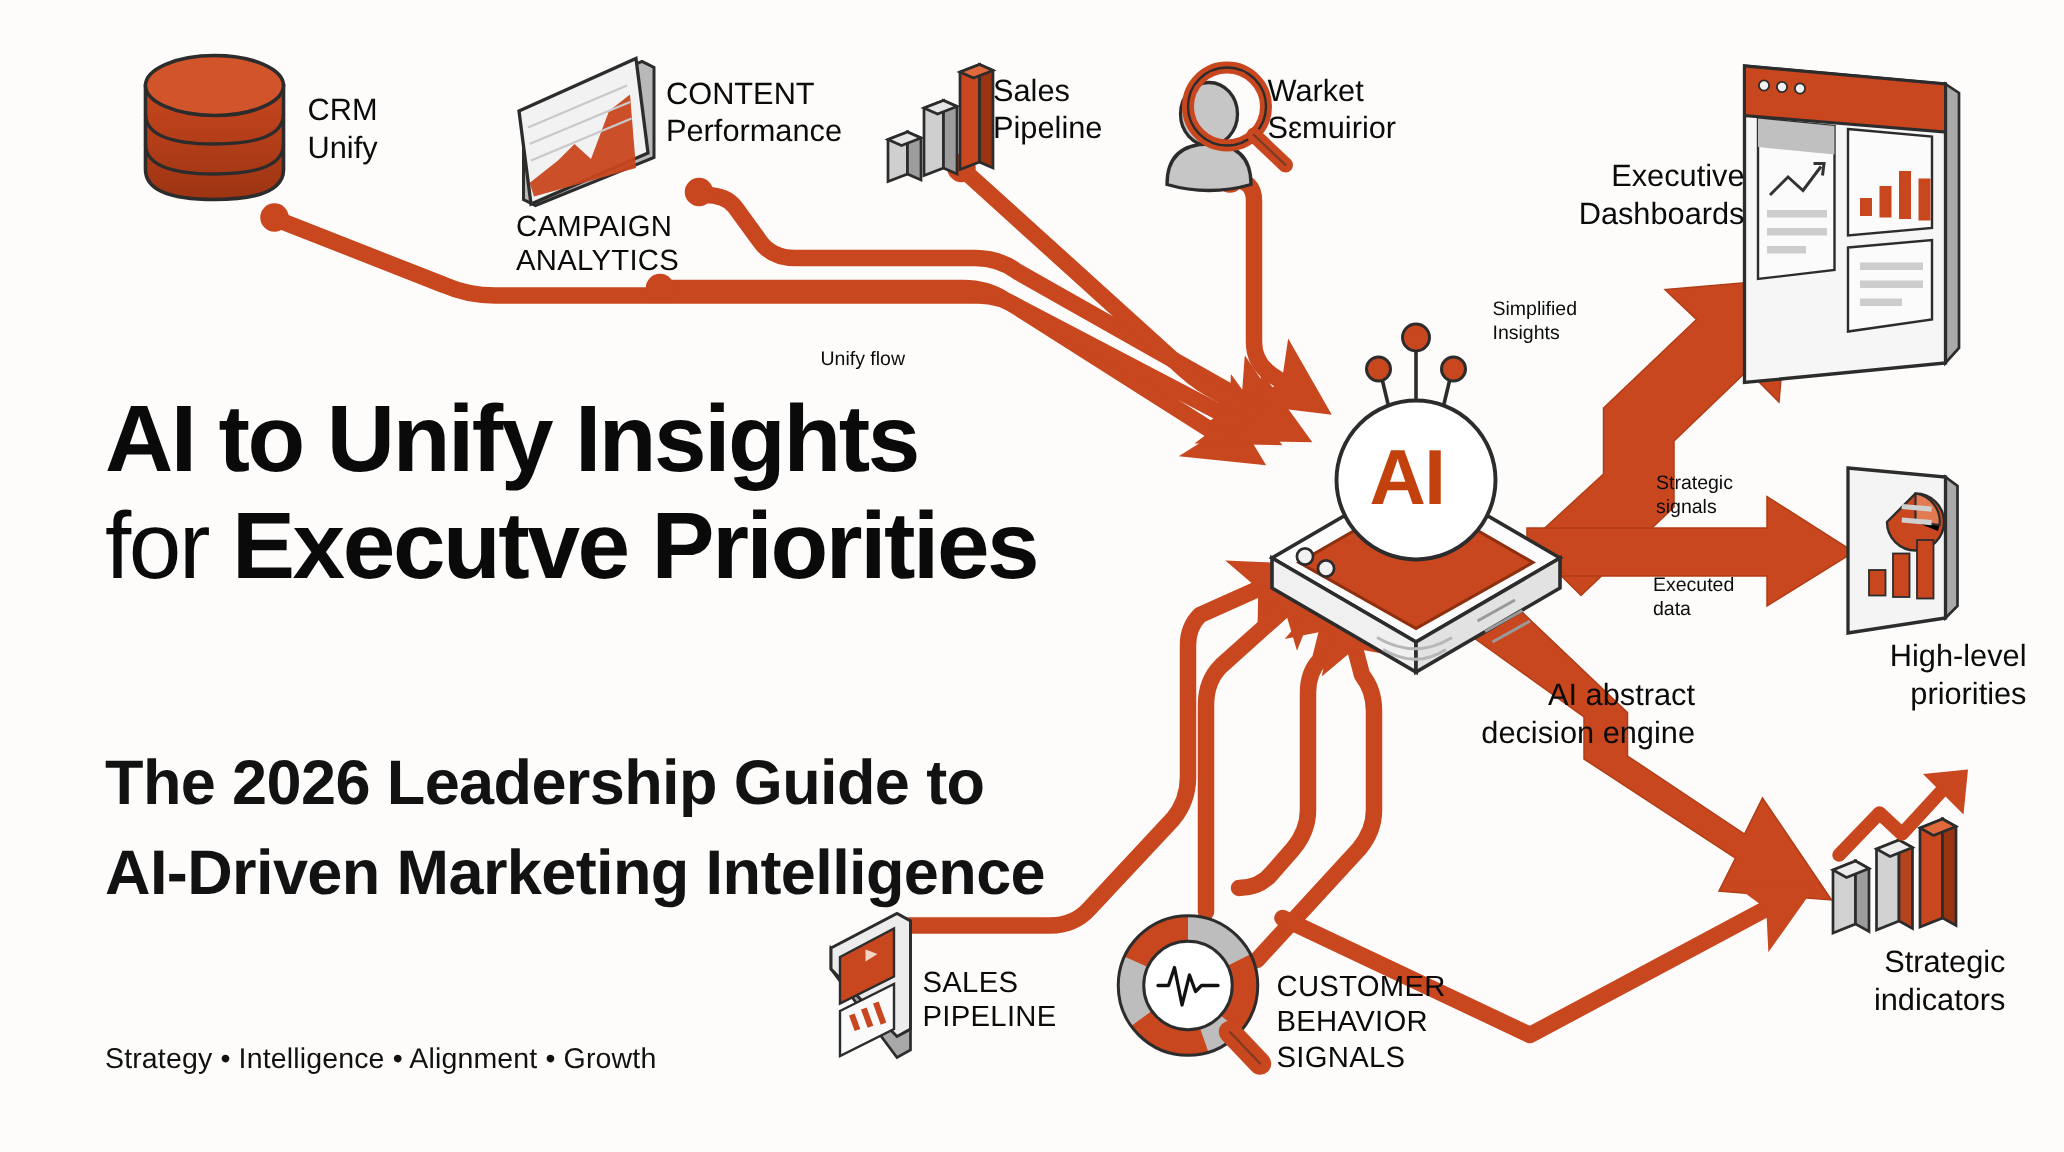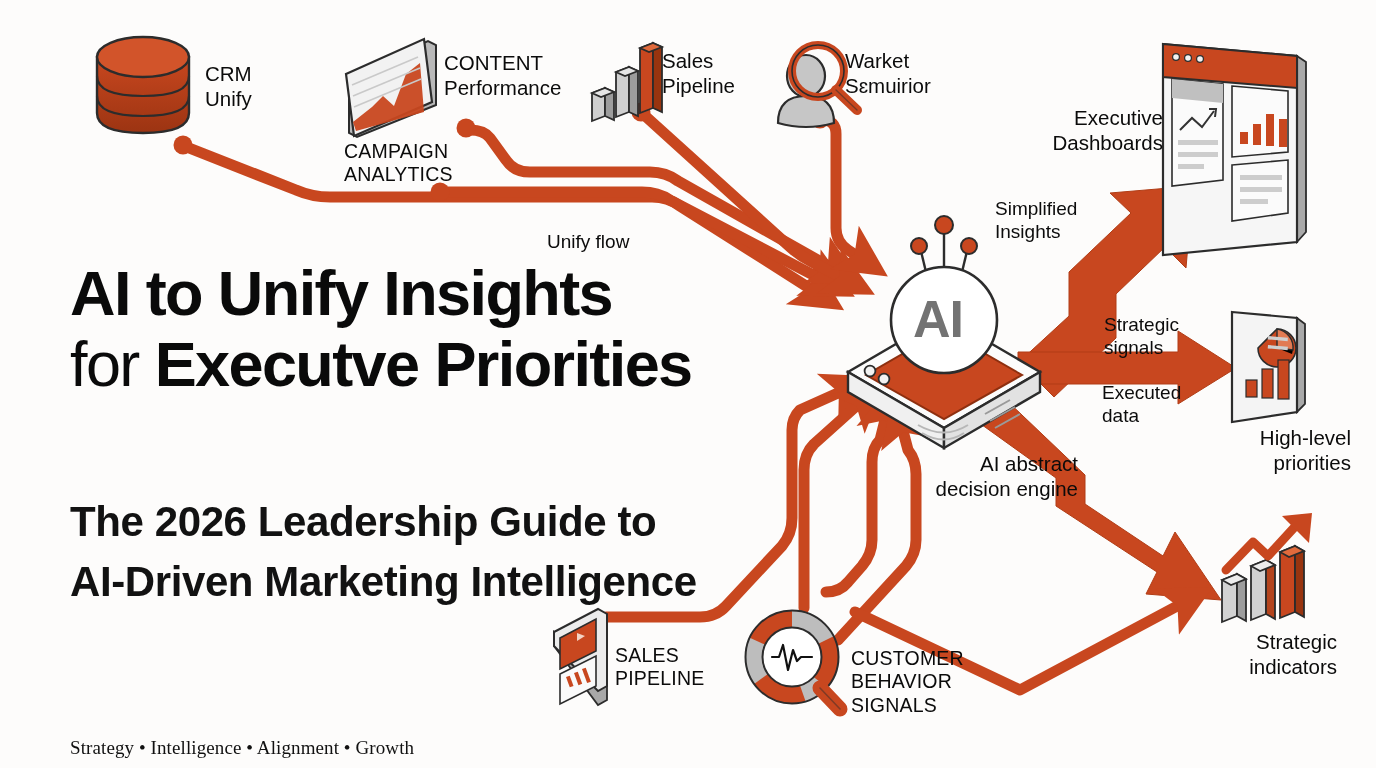--- a/index.html
+++ b/index.html
@@ -51,52 +51,51 @@
     font-size: 42px;
     line-height: 1.42;
     color: #121212;
     font-weight: 700;
     letter-spacing: -0.4px;
     white-space: pre-line;
   }
   #tagline {
     position: absolute;
     left: 70px;
-    top: 737px;
+    top: 696px;
     font-size: 19px;
     color: #111111;
     font-weight: 400;
     letter-spacing: 0.1px;
-    font-family: Liberation Serif, serif;
   }
   
   .cap {
     position: absolute;
     font-size: 20.5px;
     color: #0b0b0b;
     line-height: 1.2;
     white-space: pre-line;
   }
   .cap.caps {
     font-size: 19.5px;
     letter-spacing: 0.2px;
   }
   .cap.center { text-align: right; }
   .flowlbl {
     position: absolute;
-    font-size: 19px;
+    font-size: 13px;
     color: #0c0c0c;
     line-height: 1.2;
     white-space: pre-line;
   }
   .ai-text {
     position: absolute;
     font-size: 52px;
     font-weight: 700;
-    color: #737373;
+    color: #c2410c;
     letter-spacing: -1px;
   }
 </style>
 </head>
 <body>
 
 <div id="stage">
 
   <svg id="vector-layer" viewBox="0 0 1376 768">
     <defs>
@@ -324,21 +323,21 @@
     <div class="title-line">
       <span class="thin">for </span><span>Executve Priorities</span>
     </div>
   </div>
 
   <div id="subtitle">The 2026 Leadership Guide to
 AI-Driven Marketing Intelligence</div>
   <div id="tagline">Strategy • Intelligence • Alignment • Growth</div>
 
   <div class="ai-text" style="left:913px; top:289px;">AI</div>
-  <div class="cap center" style="left:878px; top:452px; width:200px;">AI abstract
+  <div class="cap center" style="left:930px; top:452px; width:200px;">AI abstract
 decision engine</div>
 
   <div class="flowlbl" style="left:547px; top:231px;">Unify flow</div>
   <div class="flowlbl" style="left:995px; top:198px;">Simplified
 Insights</div>
   <div class="flowlbl" style="left:1104px; top:314px;">Strategic
 signals</div>
   <div class="flowlbl" style="left:1102px; top:382px;">Executed
 data</div>
 

